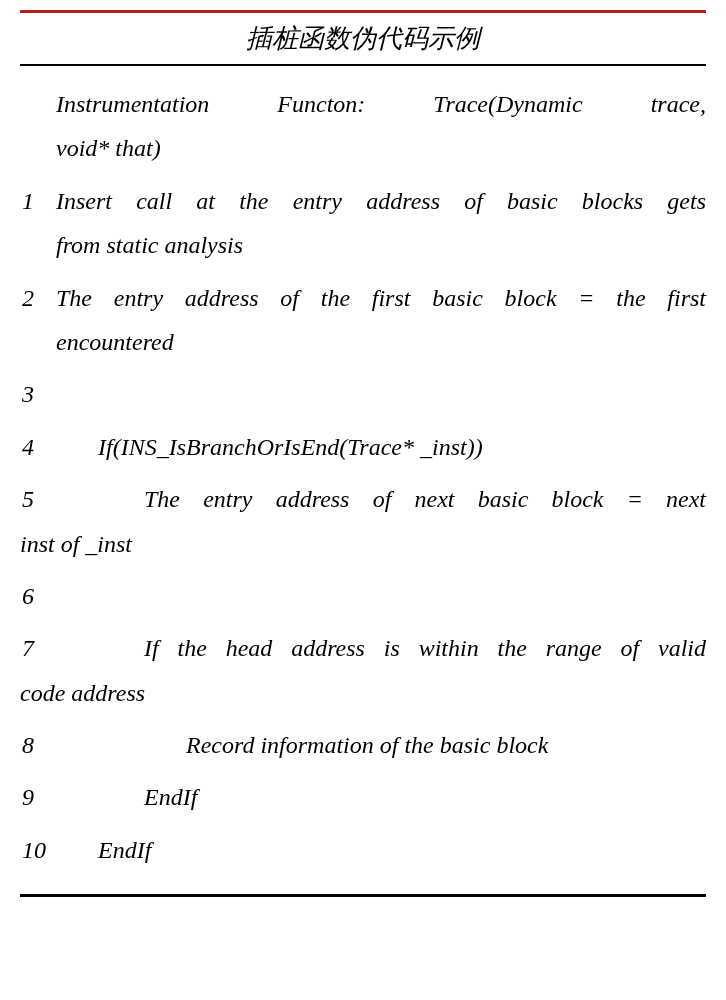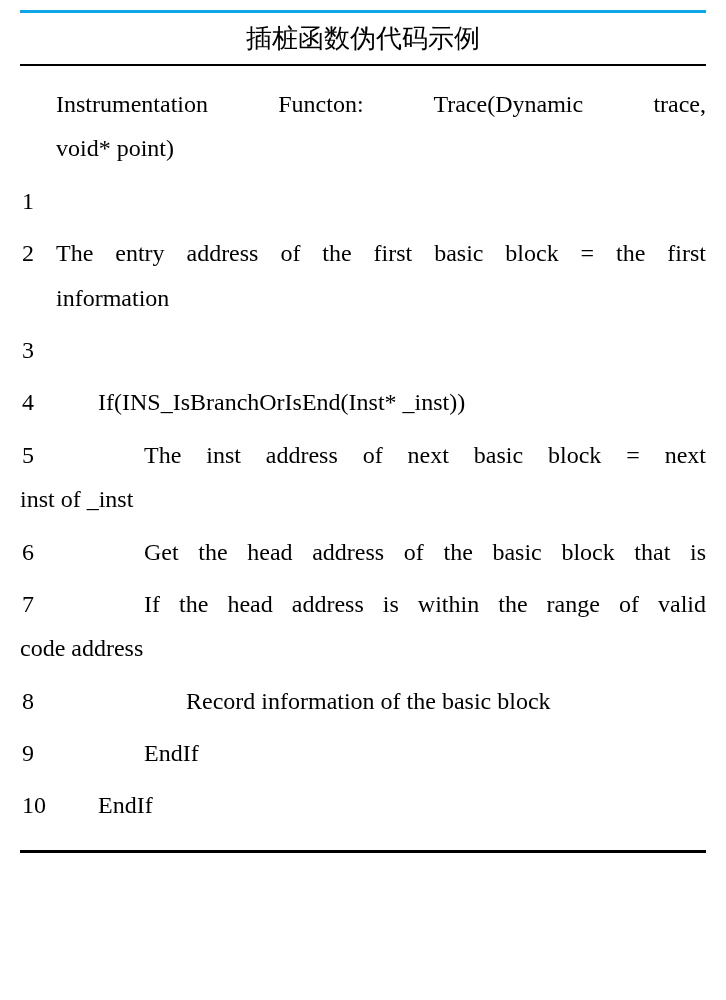--- a/index.html
+++ b/index.html
@@ -9,22 +9,23 @@
     }
     body {
       width: 726px;
       height: 1000px;
       background: #ffffff;
       font-family: "Times New Roman", "SimSun", serif;
       padding: 10px 20px;
     }
     .container {
       width: 100%;
-      border-top: 3px solid #0ea5e9;
+      border-top: 3px solid #b91c1c;
       border-bottom: 3px solid #000;
+      font-style: italic;
     }
     .title-row {
       text-align: center;
       padding: 8px 0;
       border-bottom: 2px solid #000;
       font-size: 26px;
     }
     .content {
       padding: 12px 0 18px 0;
     }
@@ -70,57 +71,60 @@
 <div class="container">
   <div class="title-row">
     <span>插桩函数伪代码示例</span>
   </div>
   <div class="content">
 
     <div class="row">
       <div class="line-num"></div>
       <div class="line-text">
         <div class="header-text justify-full">Instrumentation Functon: Trace(Dynamic trace,</div>
-        <div class="header-text">void* point)</div>
+        <div class="header-text">void* that)</div>
       </div>
     </div>
 
     <div id="lines-container">
         <div class="row">
           <div class="line-num">1</div>
+          <div class="line-text">
+            <div class="justify-full">Insert call at the entry address of basic blocks gets</div>
+            <div class="">from static analysis</div>
+          </div>
         </div>
         <div class="row">
           <div class="line-num">2</div>
           <div class="line-text">
             <div class="justify-full">The entry address of the first basic block = the first</div>
-            <div class="">information</div>
+            <div class="">encountered</div>
           </div>
         </div>
         <div class="row">
           <div class="line-num">3</div>
           <div class="line-text">
           </div>
         </div>
         <div class="row">
           <div class="line-num">4</div>
           <div class="line-text">
-            <div class="indent-1">If(INS_IsBranchOrIsEnd(Inst* _inst))</div>
+            <div class="indent-1">If(INS_IsBranchOrIsEnd(Trace* _inst))</div>
           </div>
         </div>
         <div class="row">
           <div class="line-num">5</div>
           <div class="line-text">
-            <div class="indent-2 justify-full">The inst address of next basic block = next</div>
+            <div class="indent-2 justify-full">The entry address of next basic block = next</div>
             <div class="" style="margin-left: -36px; padding-left: 0px;">inst of _inst</div>
           </div>
         </div>
         <div class="row">
           <div class="line-num">6</div>
           <div class="line-text">
-            <div class="indent-2 justify-full">Get the head address of the basic block that is</div>
           </div>
         </div>
         <div class="row">
           <div class="line-num">7</div>
           <div class="line-text">
             <div class="indent-2 justify-full">If the head address is within the range of valid</div>
             <div class="" style="margin-left: -36px; padding-left: 0px;">code address</div>
           </div>
         </div>
         <div class="row">

